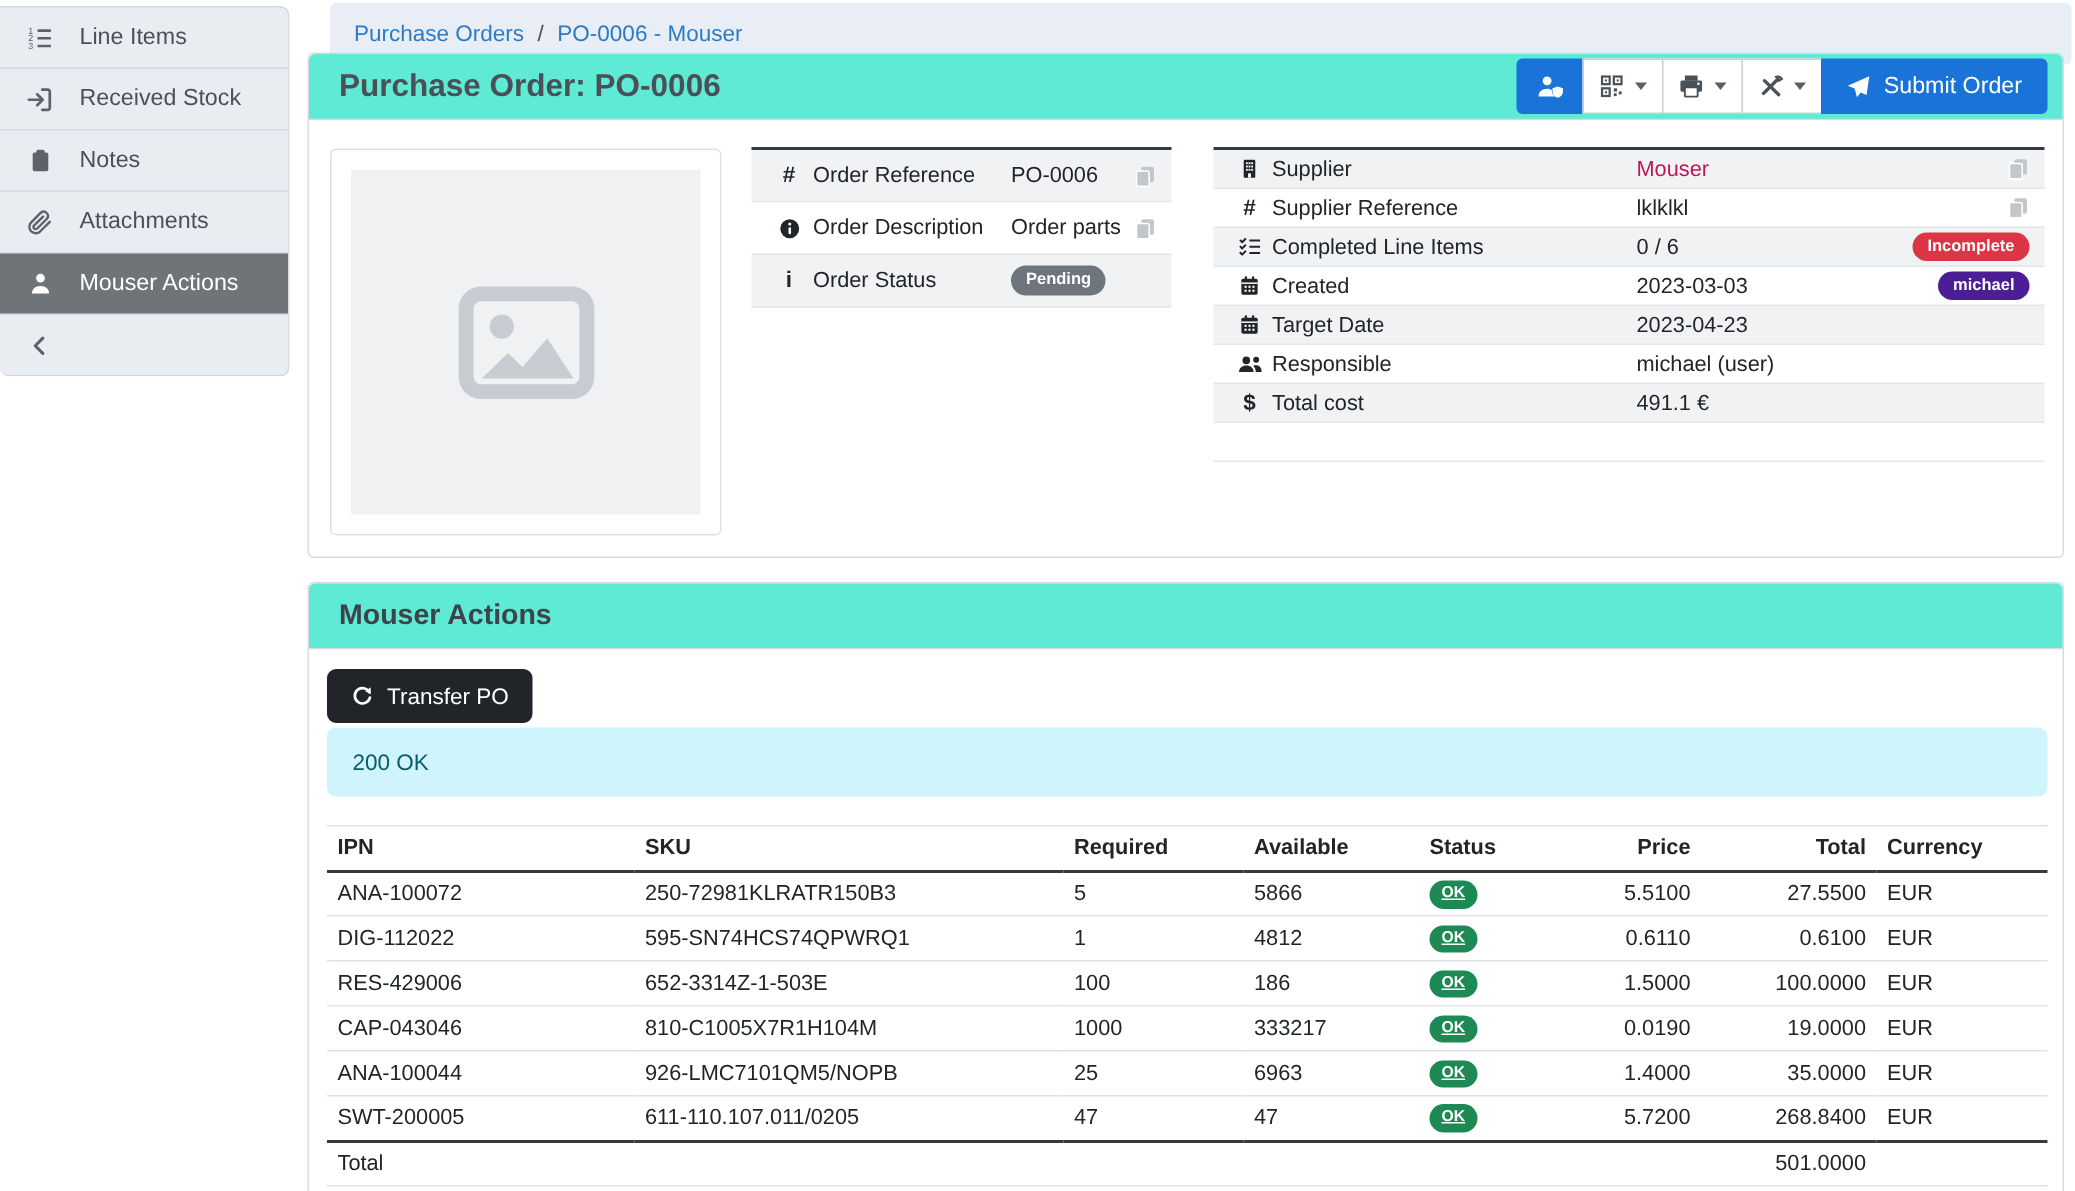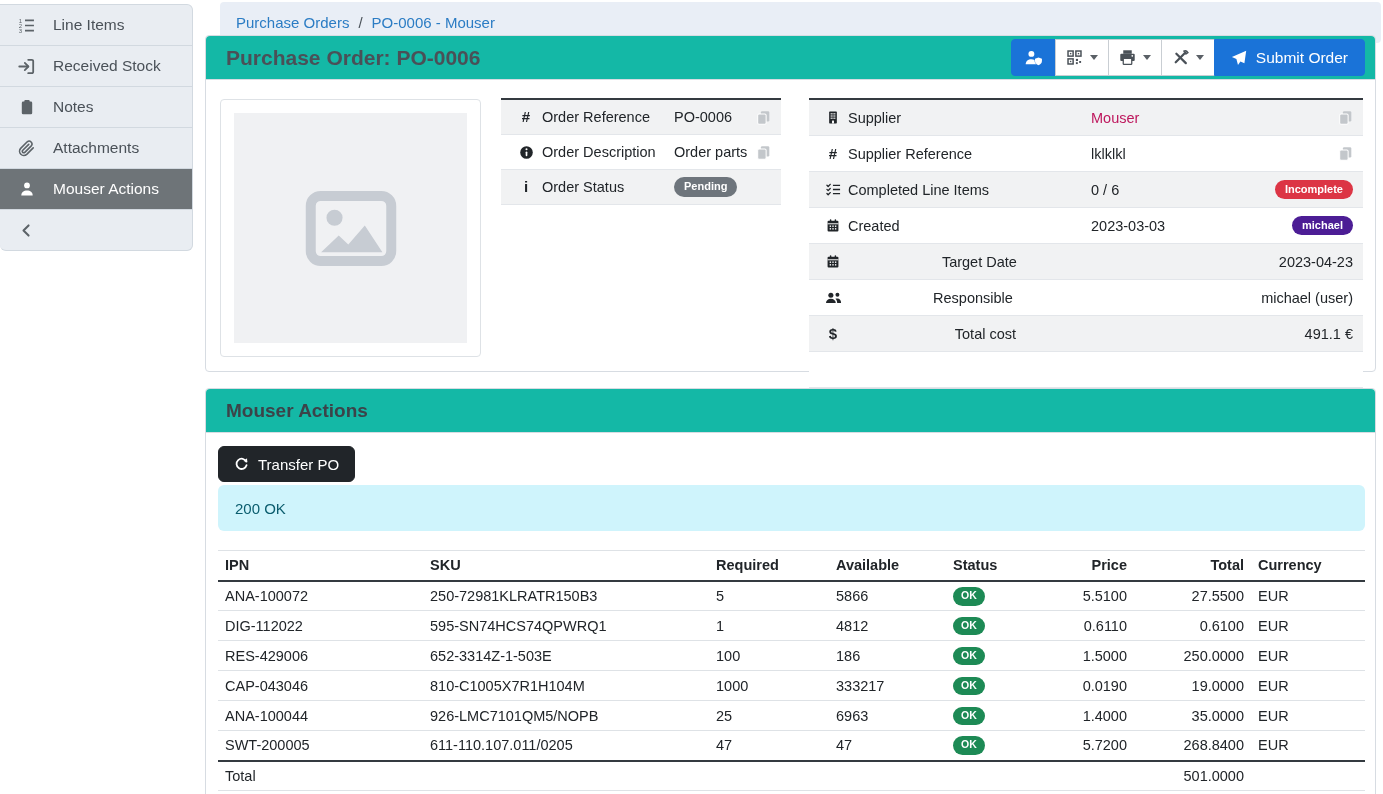--- a/index.html
+++ b/index.html
@@ -36,21 +36,21 @@
   }
   .crumbbar a { color:#2b7cc4; text-decoration:none; cursor:pointer; }
   .crumb-sep { color:#4a5158; margin:0 9px; }
 
   
   .panel {
     position:absolute; left:205px; width:1171px; background:#fff;
     border:1px solid #d7dce2; border-radius:4px;
   }
   .panel-head {
-    height:44px; background:#14b8a6; border-bottom:1px solid #d7dce2;
+    height:44px; background:#5eead4; border-bottom:1px solid #d7dce2;
     border-radius:4px 4px 0 0; display:flex; align-items:center; padding:0 10px 0 20px;
   }
   #panel-order { top:35px; height:337px; }
   #panel-order .panel-body { position:relative; height:292px; }
   .page-title { font-size:21px; font-weight:700; color:#4a5057; }
   #panel-actions { top:388px; height:412px; }
   #panel-actions .panel-body { position:relative; height:368px; }
   .section-title { font-size:19px; font-weight:700; color:#3c4349; }
 
   
@@ -80,33 +80,33 @@
     padding:0 10px 0 9px; background:#fff;
   }
   .dl-row.striped { background:#f1f2f3; }
   .dl-ico { color:#212529; }
   .gi { font-weight:700; font-size:15px; color:#212529; }
   .dl-left { left:295px; width:280px; }
   .dl-left .dl-row { height:35px; }
   .dl-left .dl-ico { width:32px; }
   .dl-left .dl-label { width:132px; }
   .dl-right { left:603px; width:554px; }
-  .dl-right .dl-row { height:36px;justify-content:space-between; }
+  .dl-right .dl-row { height:26px; }
   .dl-right .dl-ico { width:30px; }
   .dl-right .dl-label { width:243px; }
   .dl-value a { color:#be185d; text-decoration:none; cursor:pointer; }
   .right-slot { margin-left:auto; display:flex; align-items:center; }
   .copy-ico { color:#c3c7cb; cursor:pointer; }
 
   
   .badge { display:inline-block; font-size:11px; font-weight:700; color:#fff; padding:3px 10px 4px; border-radius:10px; line-height:1.1; }
   .badge.gray  { background:#6e757c; }
   .badge.red   { background:#dc3545;margin-left:40px; }
   .badge.dark  { background:#4c1d95; }
-  .badge.green { background:#1d8a55; padding:3px 8px 4px; font-size:10.5px; }
+  .badge.green { background:#1d8a55; padding:3px 8px 4px; font-size:10.5px;text-decoration:underline; }
 
   
   .transfer-btn {
     position:absolute; left:12px; top:13px; height:36px;
     background:#212529; border:1px solid #212529; border-radius:6px; color:#fff;
     display:flex; align-items:center; gap:9px; padding:0 15px; font-size:15px; cursor:pointer;
   }
   .alert-info {
     position:absolute; left:12px; top:52px; width:1147px; height:46px;
     background:#cff4fc; border-radius:6px; color:#0b5d6e; font-size:15px;
@@ -503,21 +503,21 @@
           <td class="num">0.6100</td>
           <td>EUR</td>
         </tr>
         <tr>
           <td>RES-429006</td>
           <td>652-3314Z-1-503E</td>
           <td>100</td>
           <td>186</td>
           <td><span class="badge green">OK</span></td>
           <td class="num">1.5000</td>
-          <td class="num">250.0000</td>
+          <td class="num">100.0000</td>
           <td>EUR</td>
         </tr>
         <tr>
           <td>CAP-043046</td>
           <td>810-C1005X7R1H104M</td>
           <td>1000</td>
           <td>333217</td>
           <td><span class="badge green">OK</span></td>
           <td class="num">0.0190</td>
           <td class="num">19.0000</td>

